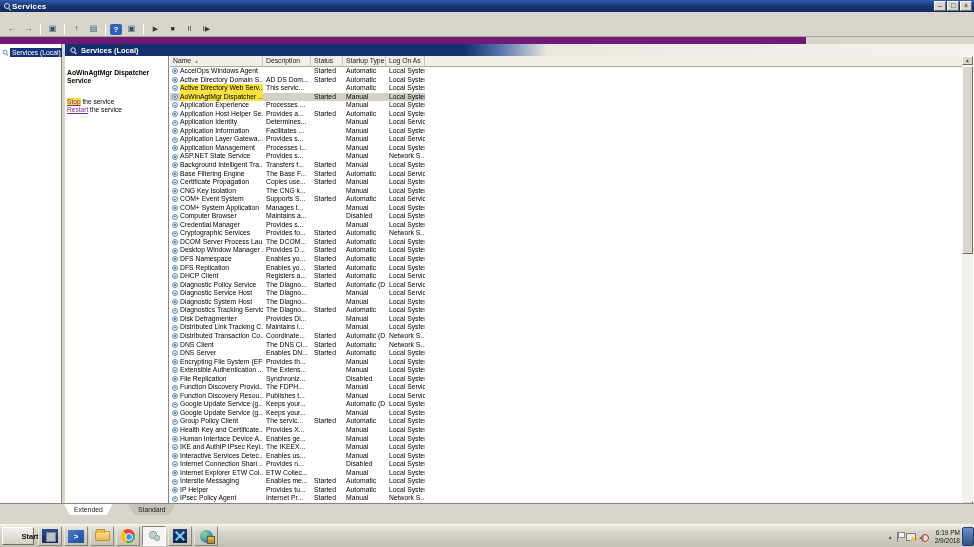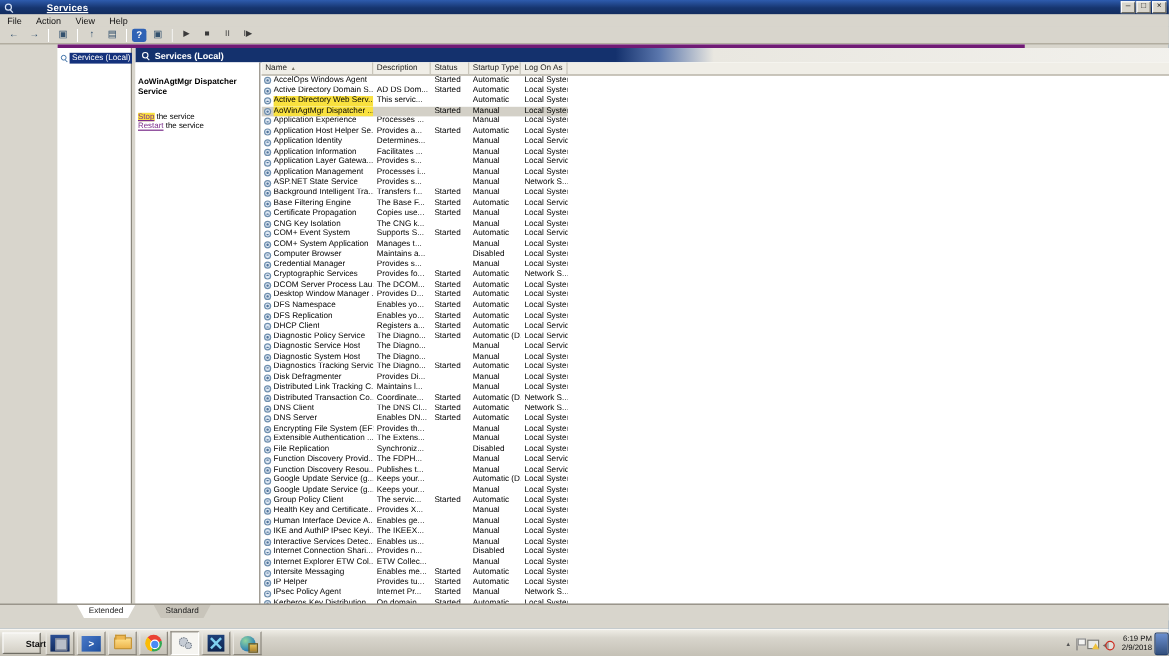--- a/index.html
+++ b/index.html
@@ -4,21 +4,21 @@
 <style>
   * { margin:0; padding:0; box-sizing:border-box; }
   html,body { width:974px; height:547px; overflow:hidden;
     font-family:"Liberation Sans", sans-serif; background:#3a6ea5; }
 
   
   #win { position:absolute; left:0; top:0; width:974px; height:524px; background:#d8d5cc; }
   #titlebar { position:absolute; left:0; top:0; width:974px; height:12px;
     background:linear-gradient(180deg,#2e5cae 0%,#16356f 55%,#122c5e 100%);
     color:#fff; font-size:8px; font-weight:bold; display:flex; align-items:center; }
-  #titlebar .ttl { margin-left:27px; letter-spacing:.2px;text-decoration:underline; }
+  #titlebar .ttl { margin-left:0; letter-spacing:.2px; }
   .mag { position:relative; display:inline-block; width:9px; height:9px; }
   .mag::before { content:""; position:absolute; left:1px; top:1px; width:4px; height:4px;
     border:1.3px solid currentColor; border-radius:50%; }
   .mag::after { content:""; position:absolute; left:6px; top:6px; width:3px; height:1.4px;
     background:currentColor; transform:rotate(45deg); transform-origin:0 0; }
   #titlebar .mag { color:#d8e4f8; margin-left:3px; }
   #winctrls { position:absolute; right:2px; top:1px; display:flex; gap:1px; }
   .wbtn { width:12px; height:10px; background:#d8d5cc; border:1px solid;
     border-color:#fff #6f6d64 #6f6d64 #fff; font-size:7px; line-height:8px;
     text-align:center; color:#222; }
@@ -44,21 +44,21 @@
   #toolbar { position:absolute; left:0; top:22px; width:974px; height:15px; background:#d8d5cc;
     border-bottom:1px solid #a9a496; display:flex; align-items:center; padding-left:3px; }
   .tb-btn { width:15px; height:12px; margin:0 1px; font-size:8px; line-height:12px;
     text-align:center; color:#33516e; }
   .tb-help { color:#fff; background:#2f62b5; border-radius:2px; font-weight:bold; width:12px; height:11px; line-height:11px; font-size:8px; }
   .tb-start-service,.tb-stop-service,.tb-pause-service,.tb-restart-service { color:#3a3a3a; font-size:7px; }
   .tb-sep { width:1px; height:11px; background:#a9a496; border-right:1px solid #fff; margin:0 3px; }
 
   
   #content { position:absolute; left:0; top:37px; width:806px; height:466px; background:#fff;
-    border-top:3px solid #701a75;margin-left:48px; }
+    border-top:7px solid #701a75; }
   #treepane { position:absolute; left:0; top:0; width:62px; height:466px; background:#fff;
     border-right:1px solid #8a867c; }
   #treeitem { position:absolute; left:1px; top:3px; height:10px; display:flex; align-items:center; }
   #treeitem .mag { color:#3b6ea5; transform:scale(.8); }
   #treeitem .tlabel { background:#14317c; color:#fff; font-size:6.8px; padding:0 2px; line-height:9px; white-space:nowrap; }
   #splitter { position:absolute; left:62px; top:0; width:3px; height:466px; background:#d8d5cc; }
 
   #extpane { position:absolute; left:65px; top:0; width:909px; height:466px; background:#fff; }
   #banner { position:absolute; left:0; top:0; width:909px; height:12px;
     background:linear-gradient(90deg,#14316d 0%,#14316d 44%,#5a76ac 48%,#e9e7e0 53%,#f3f2ee 100%);
@@ -168,26 +168,20 @@
     <span class="mag"></span>
     <span class="ttl">Services</span>
   </div>
   <div id="winctrls">
       <span class="wbtn">–</span>
       <span class="wbtn">□</span>
       <span class="wbtn">×</span>
     </div>
 
 
-  <div id="menubar">
-      <span class="menu-item">File</span>
-      <span class="menu-item">Action</span>
-      <span class="menu-item">View</span>
-      <span class="menu-item">Help</span>
-    </div>
   <div id="toolbar">
       <span class="tb-btn tb-back">←</span>
       <span class="tb-btn tb-forward">→</span>
       <span class="tb-sep"></span>
       <span class="tb-btn tb-show-console-tree">▣</span>
       <span class="tb-sep"></span>
       <span class="tb-btn tb-up-one-level">↑</span>
       <span class="tb-btn tb-export-list">▤</span>
       <span class="tb-sep"></span>
       <span class="tb-btn tb-help">?</span>

